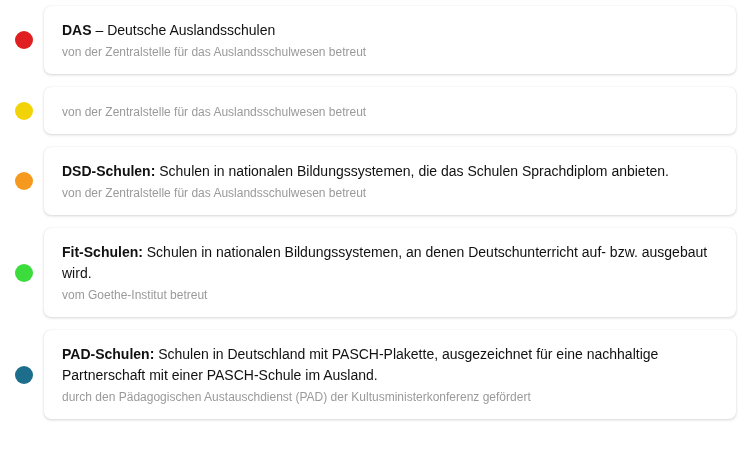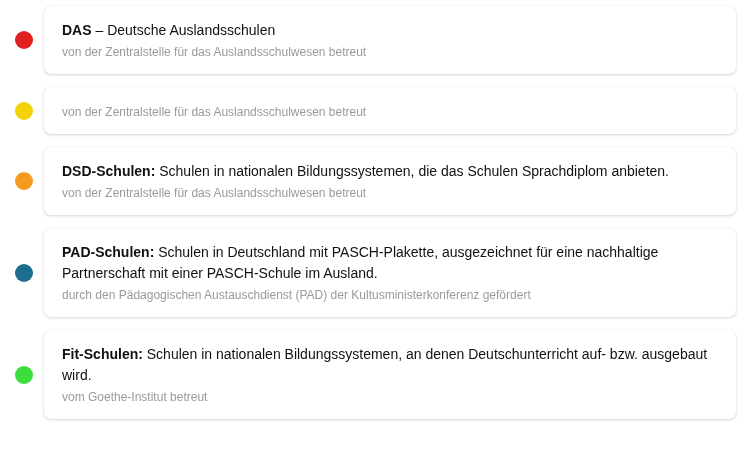--- a/index.html
+++ b/index.html
@@ -96,31 +96,31 @@
       <span class="dot" style="background:#f59a1e"></span>
     </div>
     <div class="card">
       <div class="card-main"><span class="abbr">DSD-Schulen:</span><span> Schulen in nationalen Bildungssystemen, die das Schulen Sprachdiplom anbieten.</span></div>
       <div class="card-sub">von der Zentralstelle für das Auslandsschulwesen betreut</div>
     </div>
   </div>
 
   <div class="legend-row">
     <div class="dot-cell">
+      <span class="dot" style="background:#3ddc3d"></span>
+    </div>
+    <div class="card">
+      <div class="card-main"><span class="abbr">Fit-Schulen:</span><span> Schulen in nationalen Bildungssystemen, an denen Deutschunterricht auf- bzw. ausgebaut wird.</span></div>
+      <div class="card-sub">vom Goethe-Institut betreut</div>
+    </div>
+  </div>
+
+  <div class="legend-row">
+    <div class="dot-cell">
       <span class="dot" style="background:#1c6e8c"></span>
     </div>
     <div class="card">
       <div class="card-main"><span class="abbr">PAD-Schulen:</span><span> Schulen in Deutschland mit PASCH-Plakette, ausgezeichnet für eine nachhaltige Partnerschaft mit einer PASCH-Schule im Ausland.</span></div>
       <div class="card-sub">durch den Pädagogischen Austauschdienst (PAD) der Kultusministerkonferenz gefördert</div>
     </div>
   </div>
 
-  <div class="legend-row">
-    <div class="dot-cell">
-      <span class="dot" style="background:#3ddc3d"></span>
-    </div>
-    <div class="card">
-      <div class="card-main"><span class="abbr">Fit-Schulen:</span><span> Schulen in nationalen Bildungssystemen, an denen Deutschunterricht auf- bzw. ausgebaut wird.</span></div>
-      <div class="card-sub">vom Goethe-Institut betreut</div>
-    </div>
-  </div>
-
 </div>
 
 </body></html>

